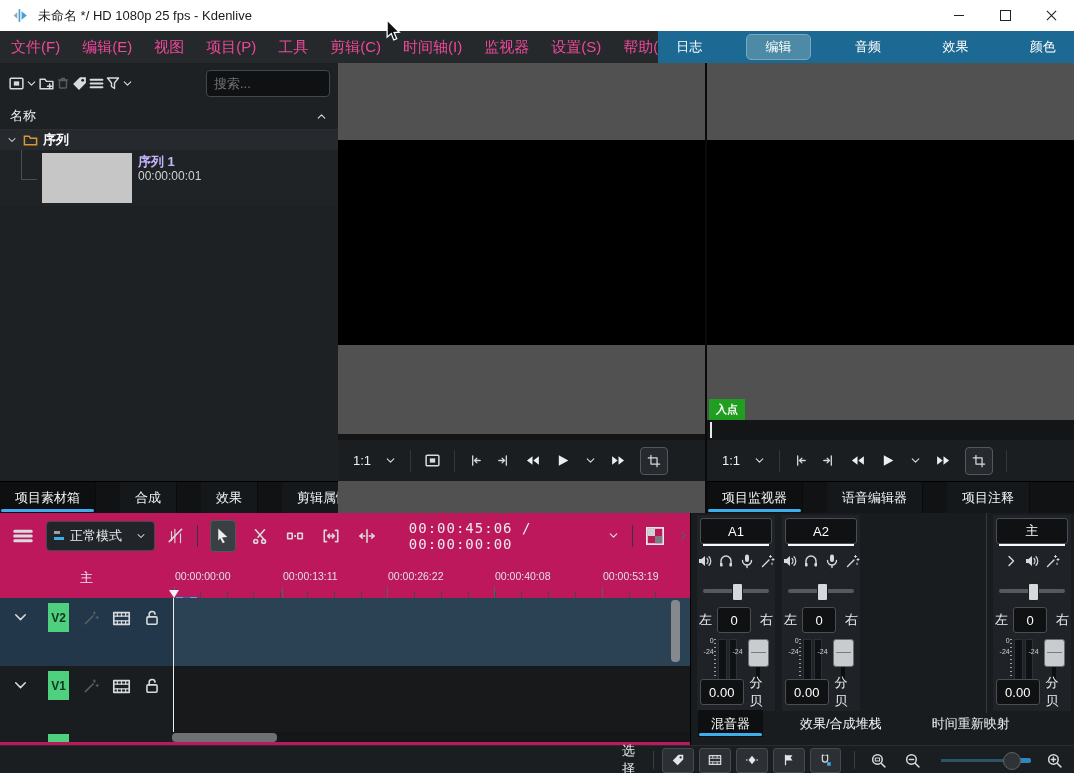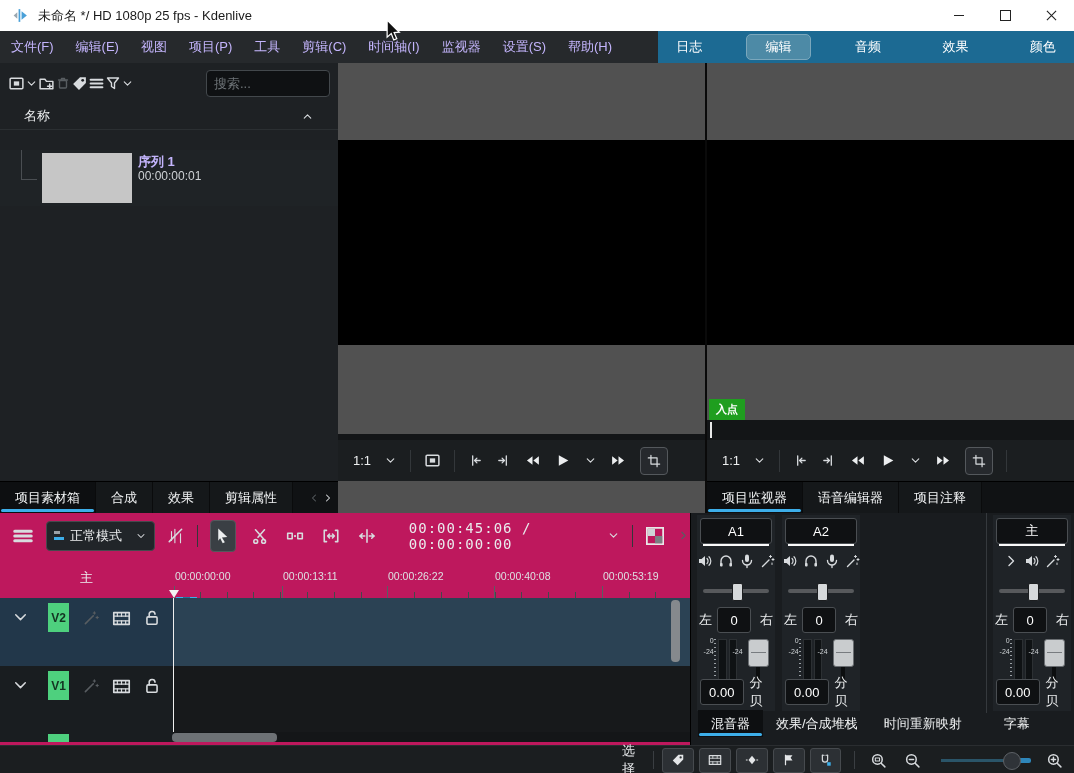--- a/index.html
+++ b/index.html
@@ -14,45 +14,45 @@
             display:flex;align-items:center;color:#111;}
   .titlebar .logo{margin-left:12px;}
   .titlebar .title{margin-left:9px;font-size:13px;color:#1a1a1a;}
   .win-controls{margin-left:auto;display:flex;height:100%;}
   .win-btn{width:46px;height:100%;display:flex;align-items:center;justify-content:center;}
   .min-glyph{width:10px;height:1px;background:#222;}
   .max-glyph{width:9px;height:9px;border:1px solid #222;}
 
   
   .menubar{position:absolute;top:31px;left:0;width:1074px;height:32px;background:#26292c;
-           display:flex;align-items:center;color:#c4b5fd;font-size:13px;}
+           display:flex;align-items:center;color:#ec4899;font-size:15px;}
   .menu-item{padding:0 11px;line-height:32px;}
   .workspace{position:absolute;top:31px;left:658px;width:416px;height:32px;background:#1c6a93;
              display:flex;color:#fff;font-size:13px;gap:25px;}
   .ws-tab{flex:1;display:flex;align-items:center;justify-content:center;}
   .ws-tab.active{background:#4d8aa6;border:1px solid #7aa7bc;border-radius:5px;margin:3px 1px;}
 
   
-  .tabbar{position:absolute;display:flex;background:#101214;border-top:1px solid #000;align-items:stretch;}
+  .tabbar{position:absolute;display:flex;background:#101214;border-top:1px solid #000;align-items:stretch;gap:24px;}
   .tab{padding:0 15px;display:flex;align-items:center;color:#f2f4f5;font-size:13px;
        background:#15181a;position:relative;border-right:1px solid #0a0b0c;white-space:nowrap;}
   .tab.active{background:#0d0f11;}
   .tab.active::after{content:"";position:absolute;left:1px;right:1px;bottom:1px;height:3px;
        background:#3daee9;border-radius:2px;}
   .tab-scroll{margin-left:auto;display:flex;align-items:center;gap:2px;padding-right:4px;color:#cfd3d6;}
 
   
   .bin{position:absolute;top:63px;left:0;width:338px;height:418px;background:#1e2124;border-right:1px solid #000;}
   .bin-toolbar{position:absolute;top:0;left:0;right:0;height:40px;display:flex;align-items:center;gap:0;padding-left:8px;}
   .bin-search{margin-left:auto;margin-right:8px;width:108px;height:25px;background:#0f1113;
       border:1px solid #43484c;border-radius:4px;color:#dcdfe1;font-size:13px;padding:0 7px;
       font-family:"Liberation Sans",sans-serif;}
   .bin-search::placeholder{color:#6f7579;}
   .bin-header{position:absolute;top:40px;left:0;right:0;height:26px;display:flex;align-items:center;
-      padding:0 24px;color:#eceeef;font-size:13px;border-bottom:1px solid #2b2f32;}
+      padding:0 10px;color:#eceeef;font-size:13px;border-bottom:1px solid #2b2f32;}
   .bin-header .hdr-chevron{margin-left:auto;}
   .bin-folder-row{position:absolute;top:67px;left:0;right:0;height:20px;background:#26292d;
       display:flex;align-items:center;gap:5px;padding-left:6px;color:#fff;font-size:13px;font-weight:bold;}
   .bin-clip-row{position:absolute;top:87px;left:0;right:0;height:56px;background:#1f2326;}
   .bin-thumb{position:absolute;left:42px;top:3px;width:90px;height:50px;background:#c6c6c6;}
   .bin-clip-title{position:absolute;left:138px;top:3px;font-size:13px;font-weight:bold;color:#c4b5fd;}
   .bin-clip-dur{position:absolute;left:138px;top:19px;font-size:12px;color:#ced2d5;}
   .tree-line{position:absolute;left:21px;top:0;width:1px;height:30px;background:#4a4e52;}
   .tree-line2{position:absolute;left:21px;top:29px;width:16px;height:1px;background:#4a4e52;}
   .bin-tabs{left:0;top:418px;width:338px;height:31px;}
@@ -278,20 +278,33 @@
       <input class="bin-search" placeholder="搜索..." style="">
     </div>
     <div class="bin-header">
       <span>名称</span>
       <span class="hdr-chevron">
         <svg class="ic" width="13" height="13" viewBox="0 0 16 16">
             <path d="M4 10l4-4 4 4"></path>
           </svg>
       </span>
     </div>
+    <div class="bin-folder-row">
+      <span>
+        <svg class="ic" width="12" height="12" viewBox="0 0 16 16">
+            <path d="M4 6l4 4 4-4"></path>
+          </svg>
+      </span>
+      <span>
+        <svg width="15" height="15" viewBox="0 0 16 16">
+            <path d="M1.5 3.5h5l1.5 2h6.5v7h-13z" fill="none" stroke="#d89a2e" stroke-width="1.6"></path>
+          </svg>
+      </span>
+      <span>序列</span>
+    </div>
     <div class="bin-clip-row">
       <div class="tree-line"></div>
       <div class="tree-line2"></div>
       <div class="bin-thumb"></div>
       <div class="bin-clip-title">序列 1</div>
       <div class="bin-clip-dur">00:00:00:01</div>
     </div>
     <div class="tabbar bin-tabs">
       <div class="tab active">项目素材箱</div>
       <div class="tab">合成</div>

